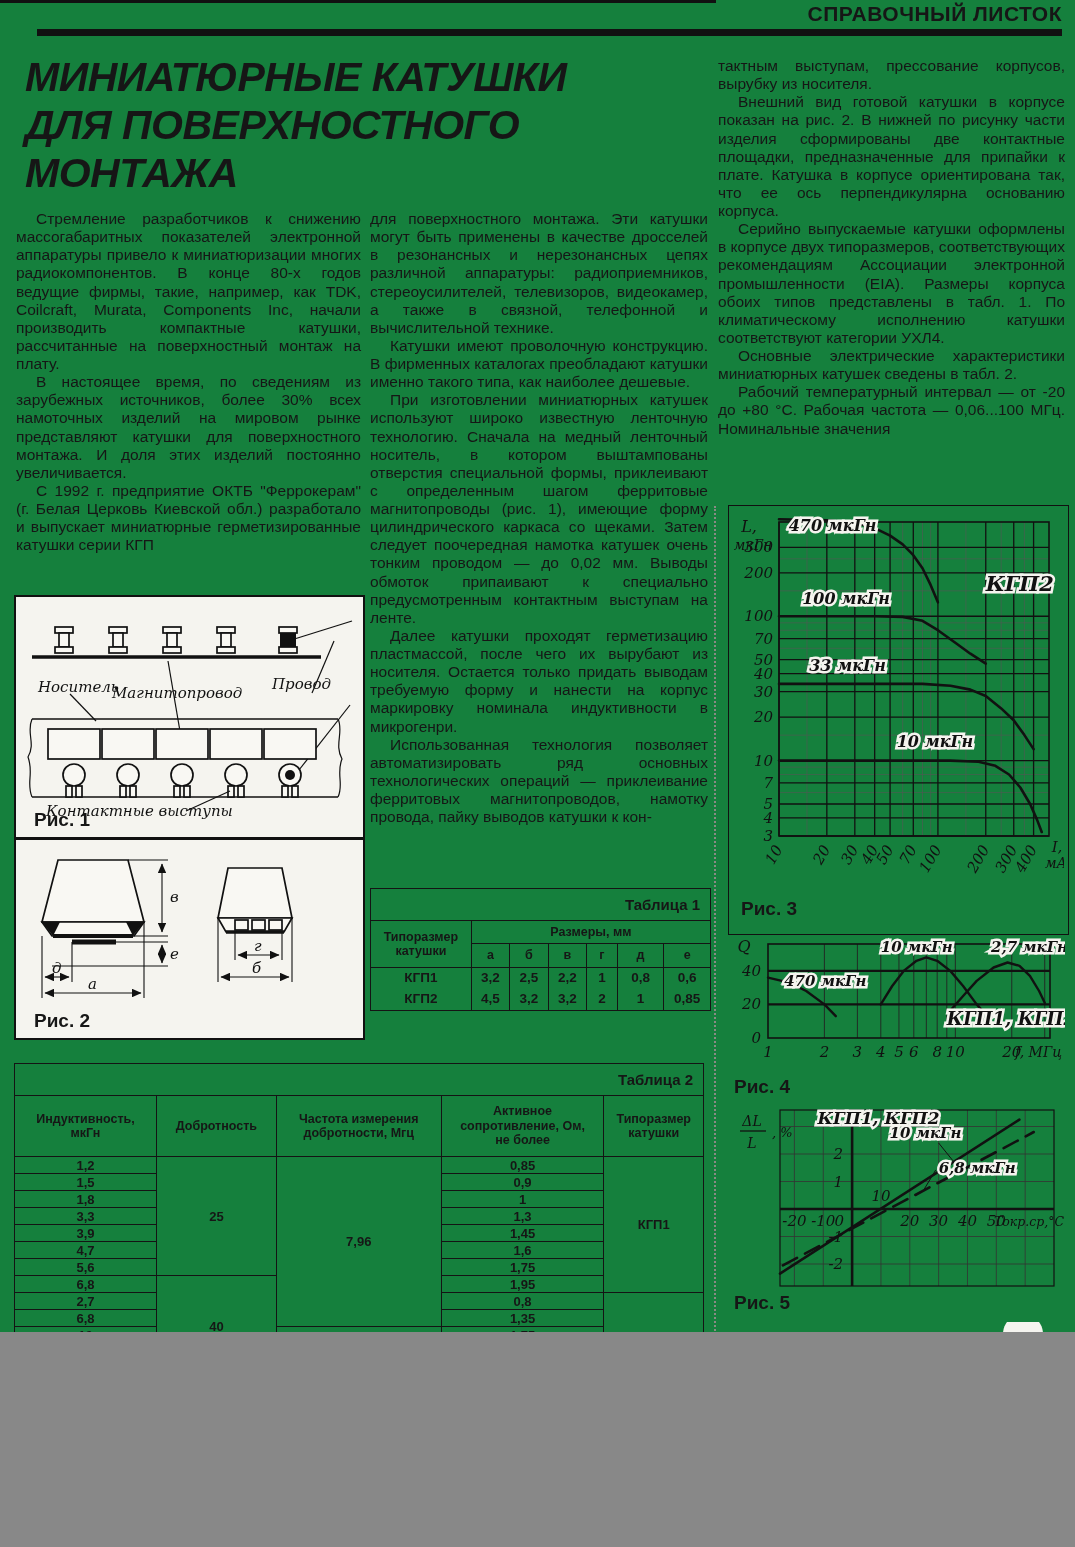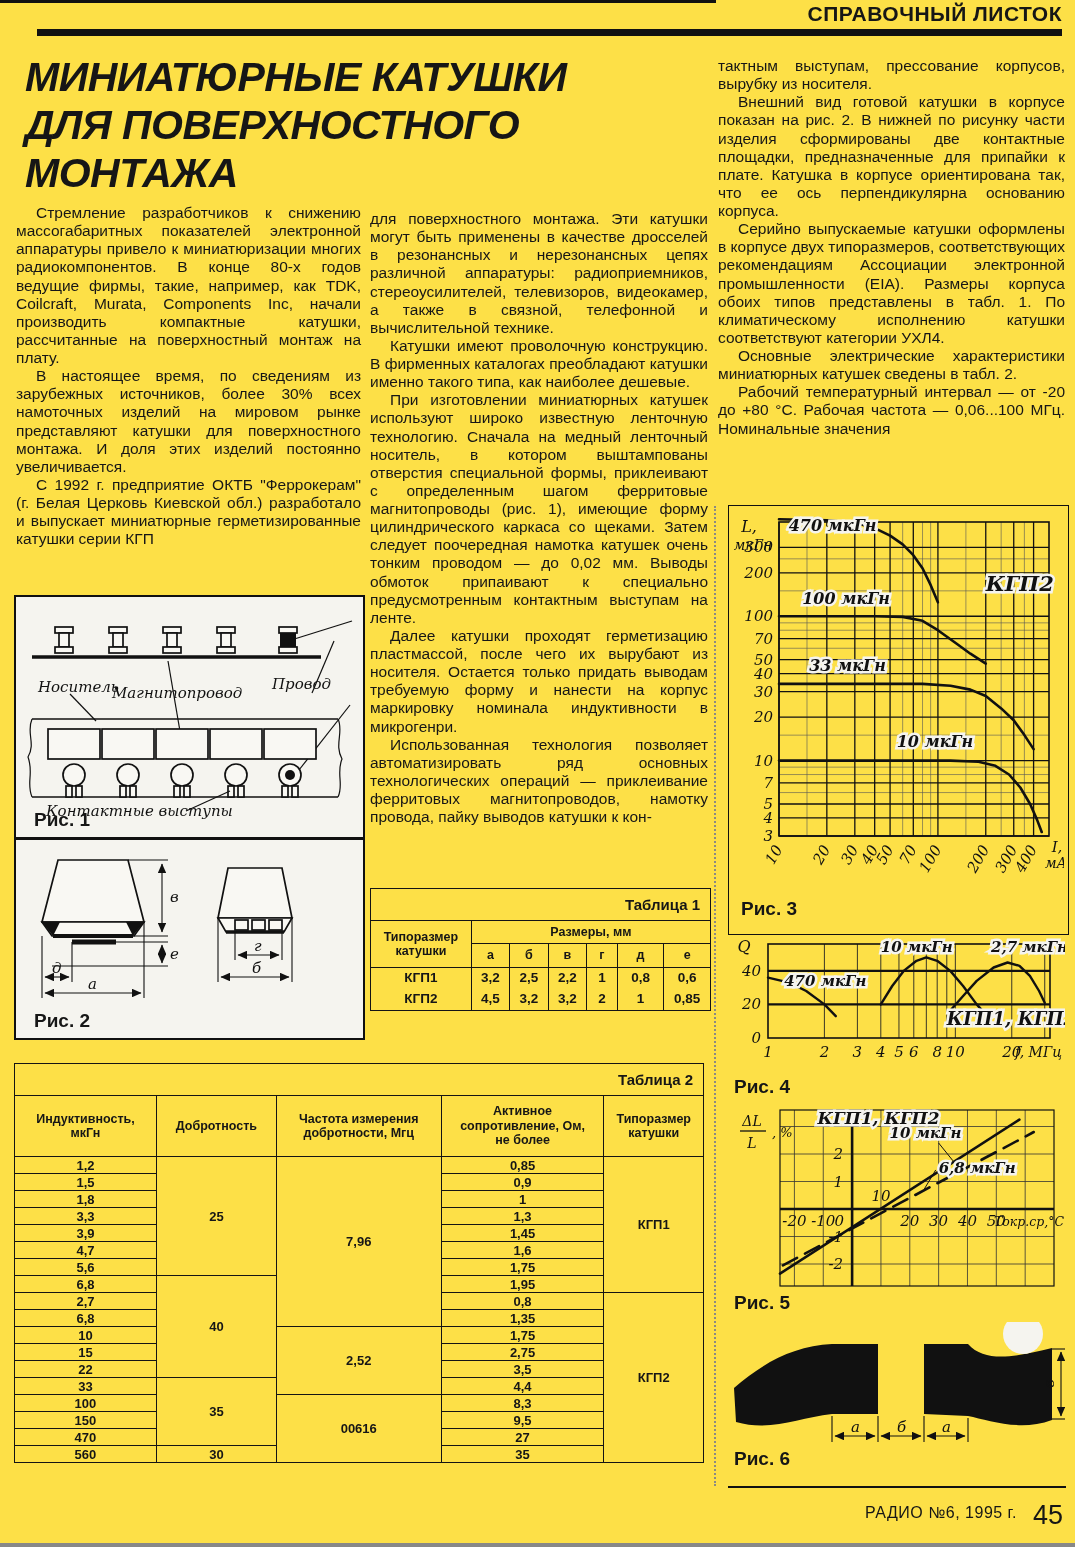--- a/index.html
+++ b/index.html
@@ -1,26 +1,26 @@
 <!DOCTYPE html>
 <html lang="ru"><head>
 <meta charset="utf-8">
 <style>
   html,body{margin:0;padding:0;background:#888;}
-  .page{position:relative;width:1075px;height:1543px;background:#fde047;color:#161616;
+  .page{position:relative;width:1075px;height:1332px;background:#15803d;color:#161616;
         font-family:"Liberation Sans",sans-serif;overflow:hidden;}
   .topline{position:absolute;left:0;top:0;width:716px;height:3px;background:#111;}
   .mast-label{position:absolute;top:2px;right:13px;font-size:21px;font-weight:bold;letter-spacing:.5px;}
   .mast-rule{position:absolute;left:37px;right:13px;top:29px;height:7px;background:#111;}
   .title{position:absolute;left:25px;top:54px;width:660px;font-size:41px;font-weight:bold;
          font-style:italic;line-height:1.17;letter-spacing:-.5px;}
   .col{position:absolute;text-align:justify;font-size:15.5px;line-height:1.17;}
   .col p{margin:0;text-indent:20px;hyphens:auto;}
   .col2 p:first-child,.col3 p:first-child{text-indent:0;}
-  .col1{left:16px;top:204px;width:345px;}
+  .col1{left:16px;top:210px;width:345px;}
   .col2{left:370px;top:210px;width:338px;}
   .col3{left:718px;top:57px;width:347px;}
   .figbox{position:absolute;border:2px solid #111;background:#f5f4ef;}
   .fig1{left:14px;top:595px;width:347px;height:240px;}
   .fig2{left:14px;top:838px;width:347px;height:198px;}
   .figcap{font-weight:bold;font-size:19px;font-family:"Liberation Sans",sans-serif;}
   .capover{position:absolute;left:10px;bottom:6px;margin-left:8px;}
   .t1wrap{position:absolute;left:370px;top:888px;width:341px;}
   .t2wrap{position:absolute;left:14px;top:1063px;width:690px;}
   table.grid{border-collapse:collapse;width:100%;}

